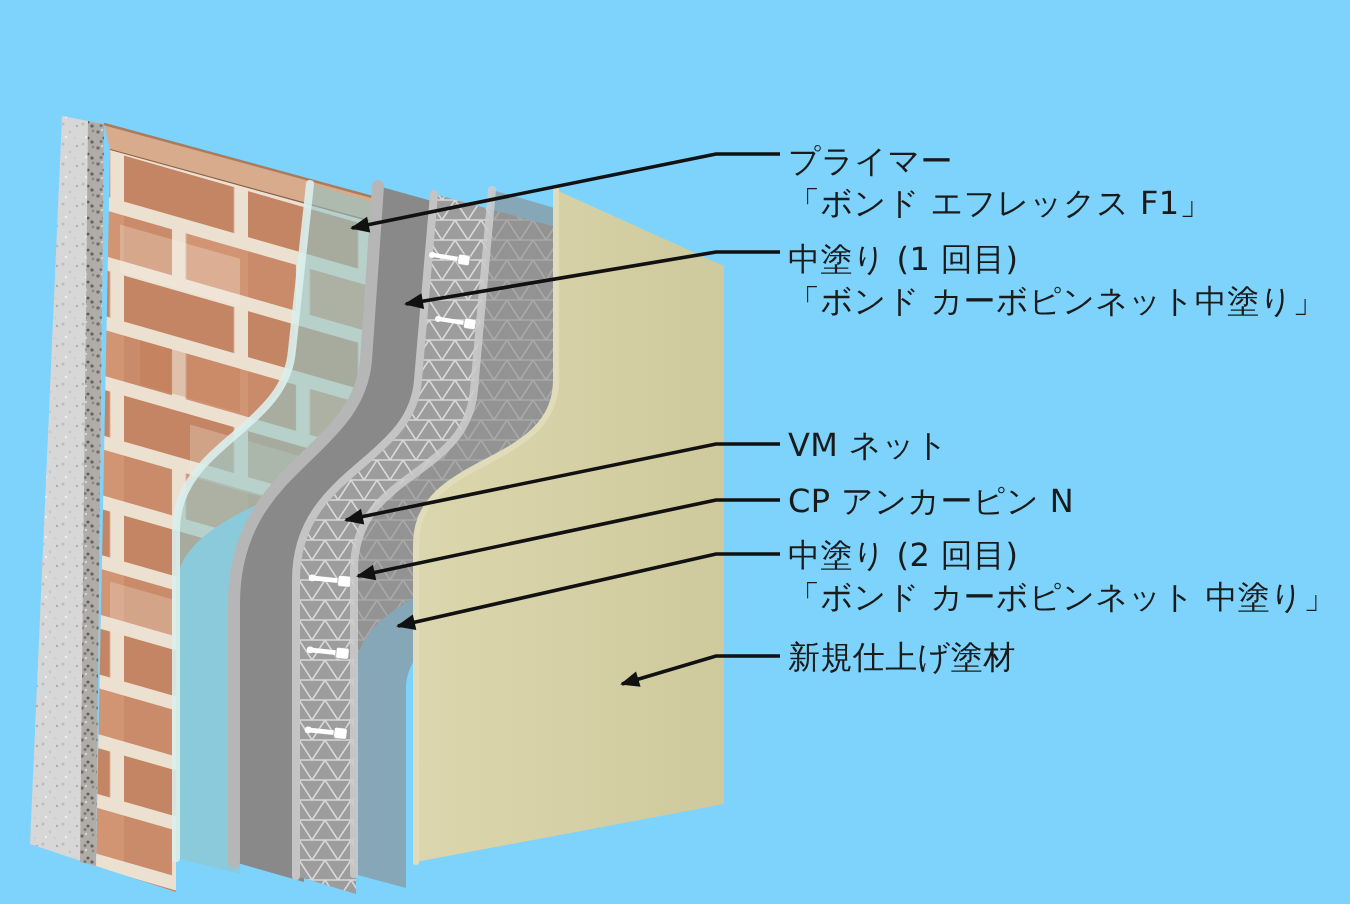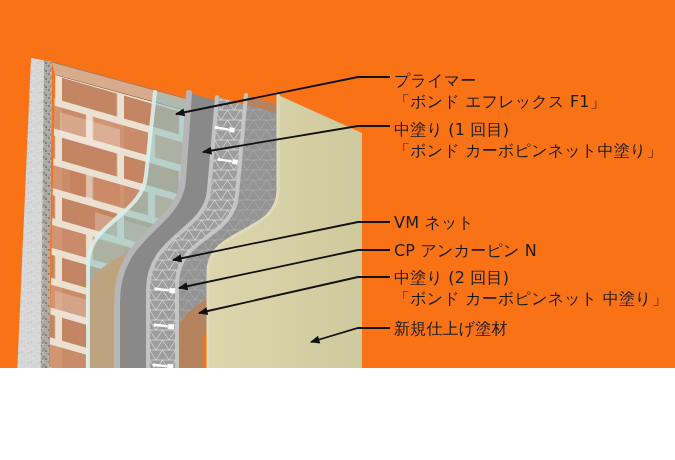--- a/index.html
+++ b/index.html
@@ -1,16 +1,16 @@
 <!DOCTYPE html>
 <html><head>
 <meta charset="utf-8">
 <style>
   html,body{margin:0;padding:0;background:#ffffff;}
-  #stage{position:relative;width:675px;height:368px;background:#f97316;overflow:hidden;
+  #stage{position:relative;width:675px;height:452px;background:#7dd3fc;overflow:hidden;
          font-family:"DejaVu Sans","Liberation Sans",sans-serif;}
   svg{position:absolute;left:0;top:0;}
   text.callout{font-size:16px;font-weight:500;letter-spacing:0.2px;}
 </style>
 </head>
 <body>
 
 <div id="stage">
 <svg width="675" height="460" viewBox="0 0 675 460">
   <defs>

